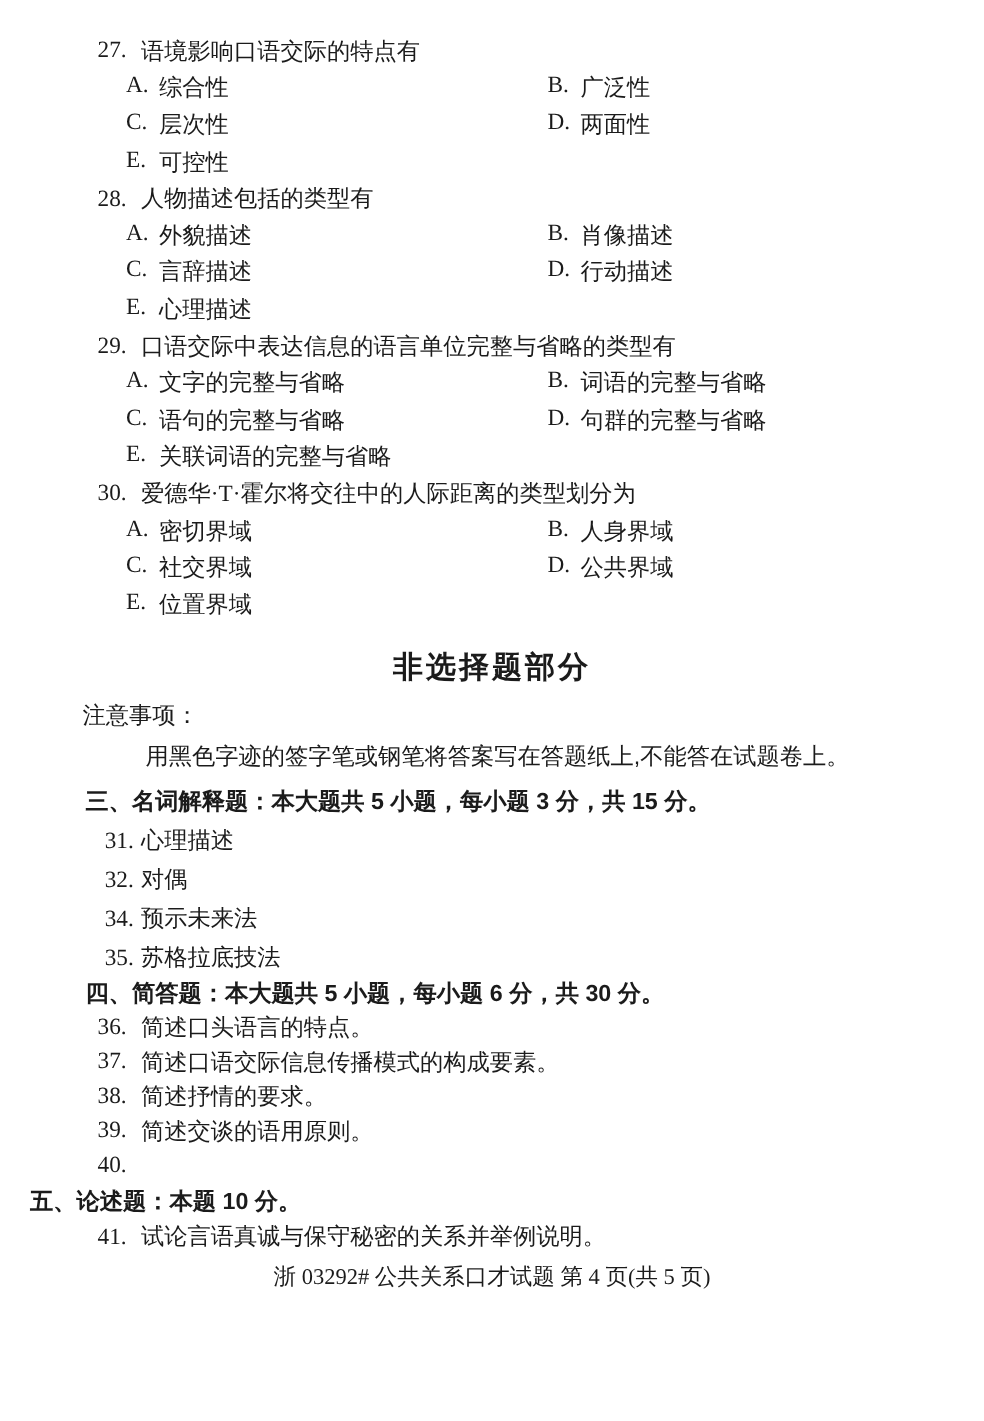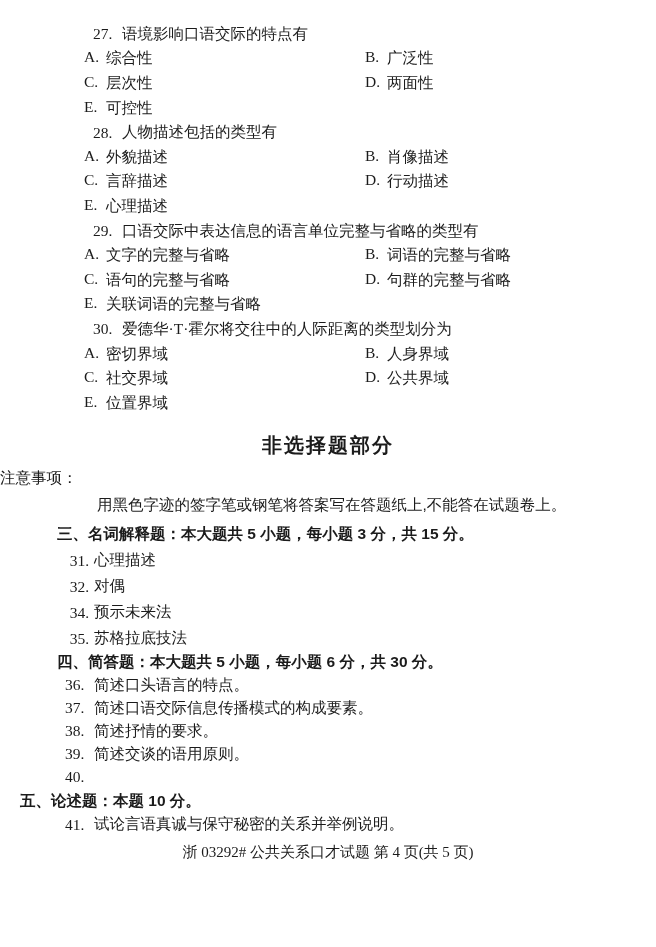--- a/index.html
+++ b/index.html
@@ -14,21 +14,21 @@
   }
   
   .mc { padding-top: 22px; }
   .mc-line {
     height: 24.6px;
     display: flex;
     align-items: center;
     font-size: 15.5px;
     white-space: nowrap;
   }
-  .stem  { padding-left: 93px; }
+  .stem  { padding-left: 65px; }
   .qnum  { flex: 0 0 29px; width: 29px; }
   .opts-line { padding-left: 84px; }
   .opt-left  { flex: 0 0 281px; width: 281px; display: flex; }
   .opt-right { display: flex; }
   .olabel { flex: 0 0 22px; width: 22px; }
   
   .part-title {
     margin-top: 15px;
     height: 28px;
     line-height: 28px;
@@ -37,21 +37,21 @@
     font-weight: bold;
     font-size: 20px;
     letter-spacing: 2px;
   }
   
   .notes {
     margin-top: 6px;
     font-family: "Liberation Sans", "DejaVu Sans", sans-serif;
     font-size: 15.5px;
   }
-  .notes-title { height: 26px; line-height: 26px; }
+  .notes-title { height: 26px; line-height: 26px; padding-left: 55px; }
   .notes-body  { height: 27px; line-height: 27px; padding-left: 97px; white-space: nowrap; }
   
   .sec-heading {
     padding-left: 57px;
     font-family: "Liberation Sans", "DejaVu Sans", sans-serif;
     font-weight: bold;
     font-size: 15.5px;
     display: flex;
     align-items: center;
     white-space: nowrap;

